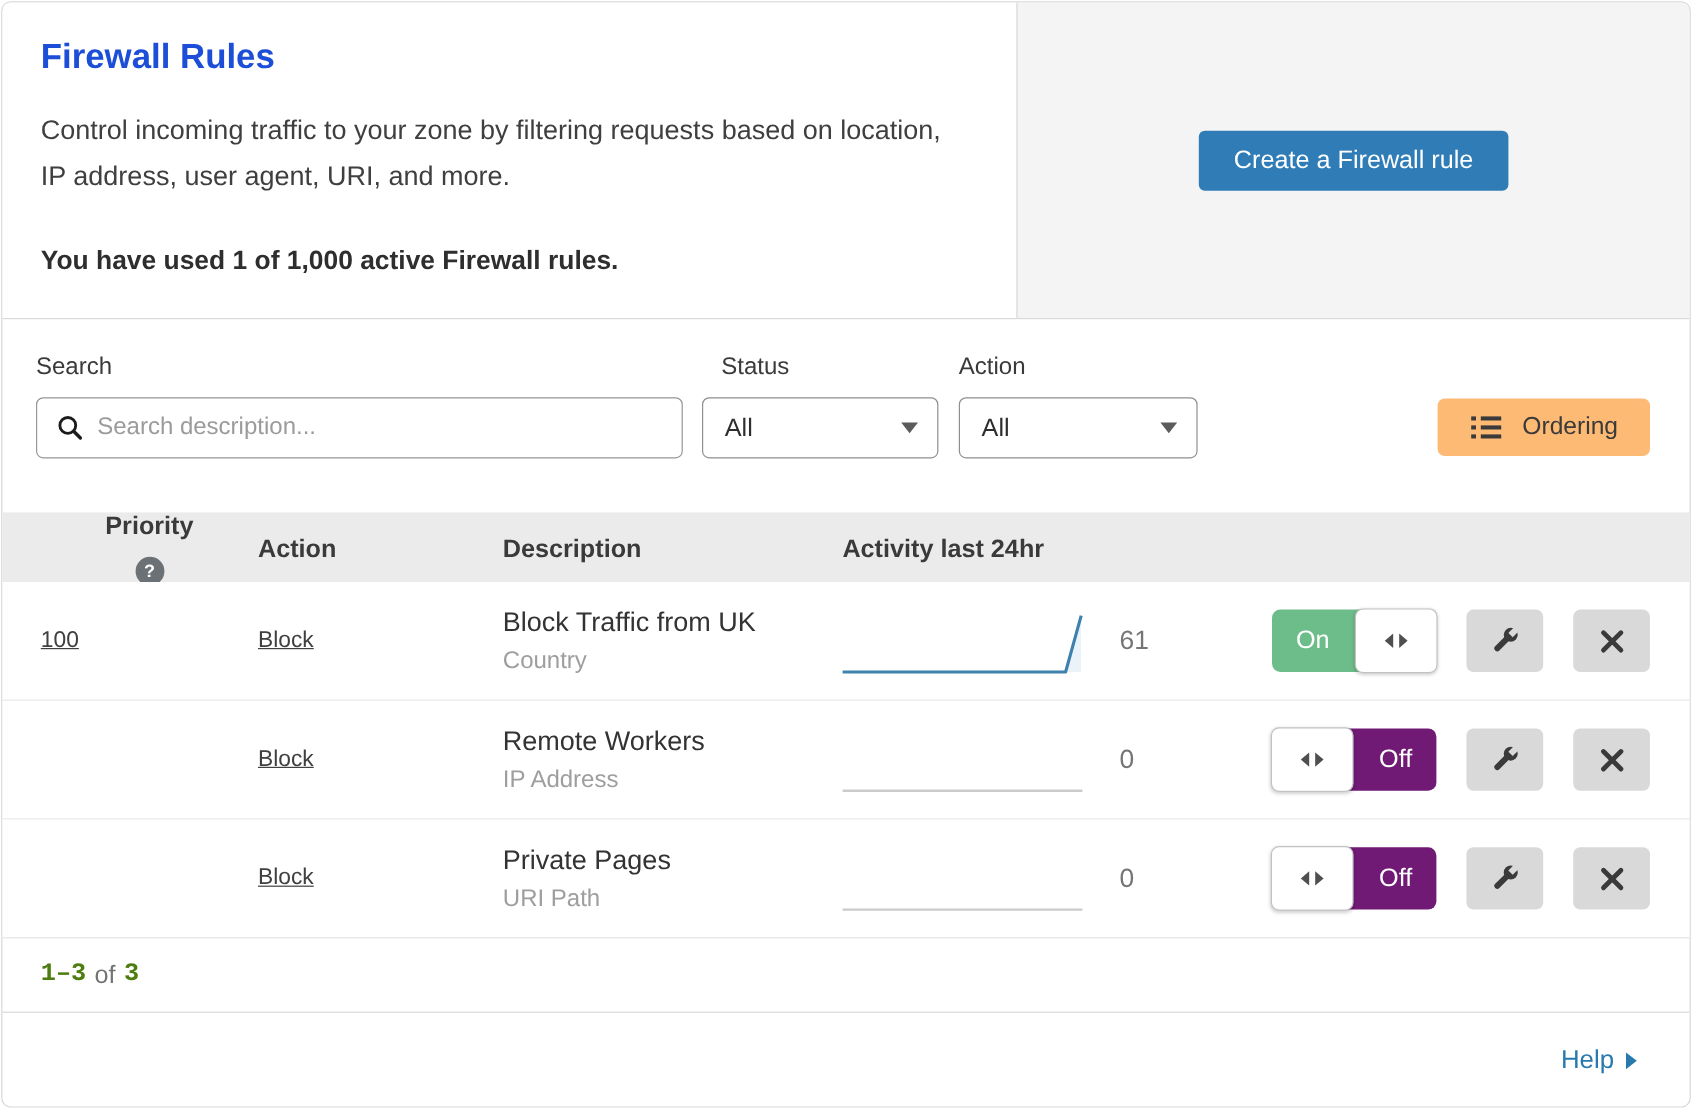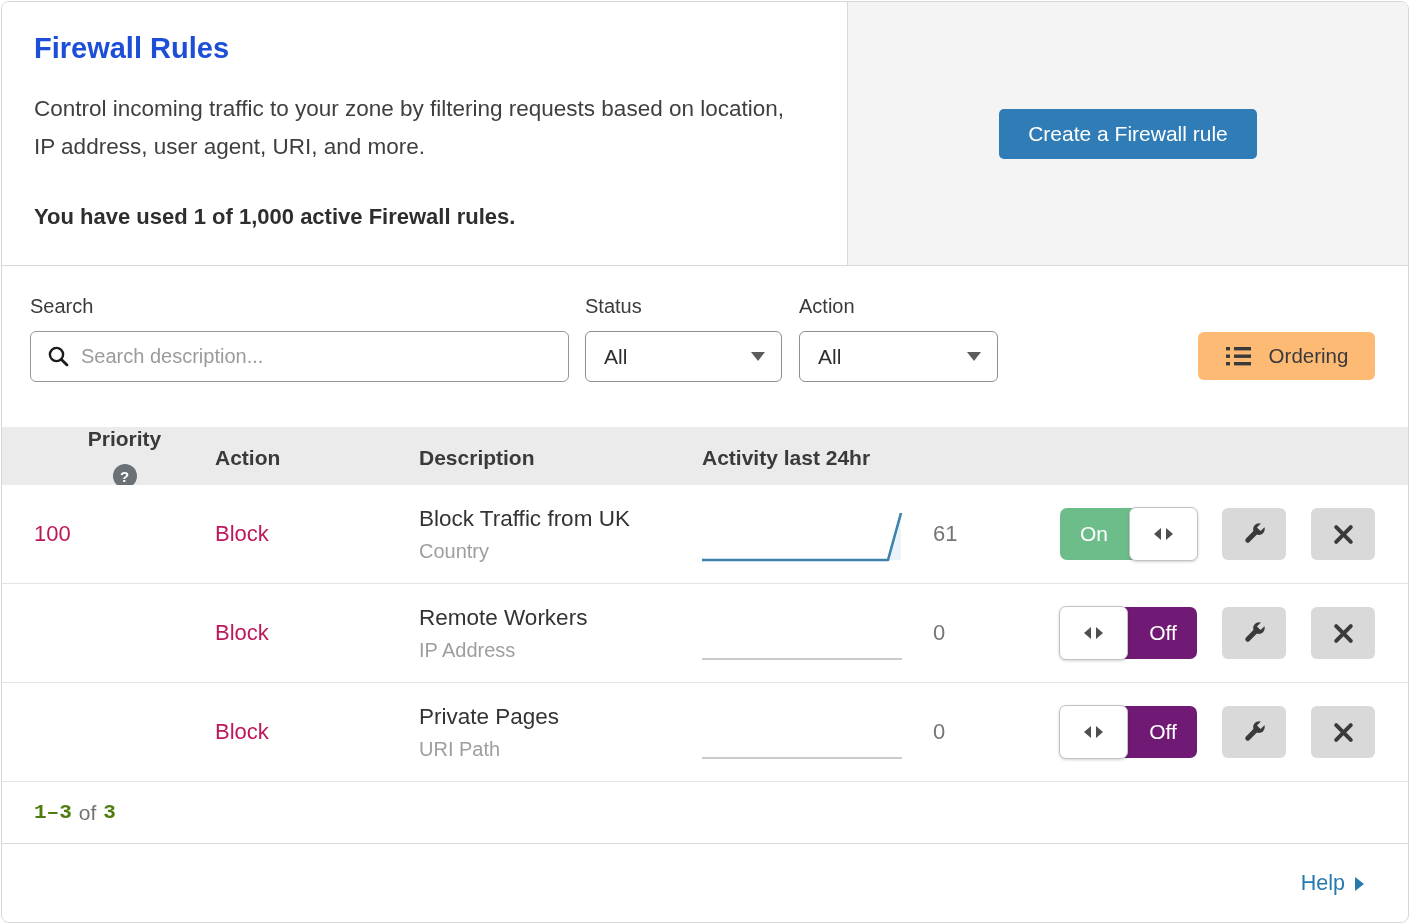--- a/index.html
+++ b/index.html
@@ -43,21 +43,21 @@
   .tgrid { display:grid; grid-template-columns:181px 204px 283px 205px 90px 1fr;
     align-items:center; padding:0 33px 0 32px; }
   .thead { height:58px; background:#ebebeb; flex:none; font-weight:bold; font-size:21px;
     color:#3a3a3a; }
   .th-priority { display:flex; align-items:center; gap:13px;flex-direction:column; }
   .help-badge { width:24px; height:24px; border-radius:50%; background:#6b7175; color:#fff;
     font-size:15px; font-weight:bold; display:flex; align-items:center; justify-content:center;
     cursor:pointer; }
   .th-activity { white-space:nowrap; }
   .trow { height:99px; border-bottom:1px solid #e4e4e4; flex:none; background:#fff; }
-  .cell-priority, .cell-action { font-size:22px; color:#be185d; }
+  .cell-priority, .cell-action { font-size:19px; color:#404040;text-decoration:underline; }
   .cell-desc .d-title { font-size:22.5px; color:#333; margin-bottom:8px; }
   .cell-desc .d-sub { font-size:20px; color:#9e9e9e; }
   .cell-spark { padding-top:12px; }
   .cell-count { font-size:22px; color:#757575; padding-left:26px; }
   .cell-controls { display:flex; justify-content:flex-end; align-items:center; gap:25px; }
 
   
   .toggle { position:relative; width:137px; height:52px; border-radius:7px; flex:none; cursor:pointer; }
   .toggle[data-state="on"]  { background:#6dbd8b; }
   .toggle[data-state="off"] { background:#701a75; }
@@ -113,21 +113,21 @@
         <span style="display:flex">
           <svg width="24" height="24" viewBox="0 0 24 24" fill="none">
             <circle cx="9.5" cy="9.5" r="6.6" stroke="#1c1c1c" stroke-width="2.4"></circle>
             <line x1="14.4" y1="14.4" x2="20" y2="20" stroke="#1c1c1c" stroke-width="2.8" stroke-linecap="round"></line>
           </svg>
         </span>
         <input type="text" placeholder="Search description..." style="">
       </div>
     </div>
     <div class="fgroup" style="margin-left:16px">
-      <div class="flabel" style="margin-left:0">Status</div>
+      <div class="flabel" style="margin-left:16px">Status</div>
       <div class="select-box sel-status" style="margin-left:0">
         <span>All</span>
         <span class="caret-down"></span>
       </div>
     </div>
     <div class="fgroup" style="margin-left:17px">
       <div class="flabel">Action</div>
       <div class="select-box" style="width:199px">
         <span>All</span>
         <span class="caret-down"></span>

